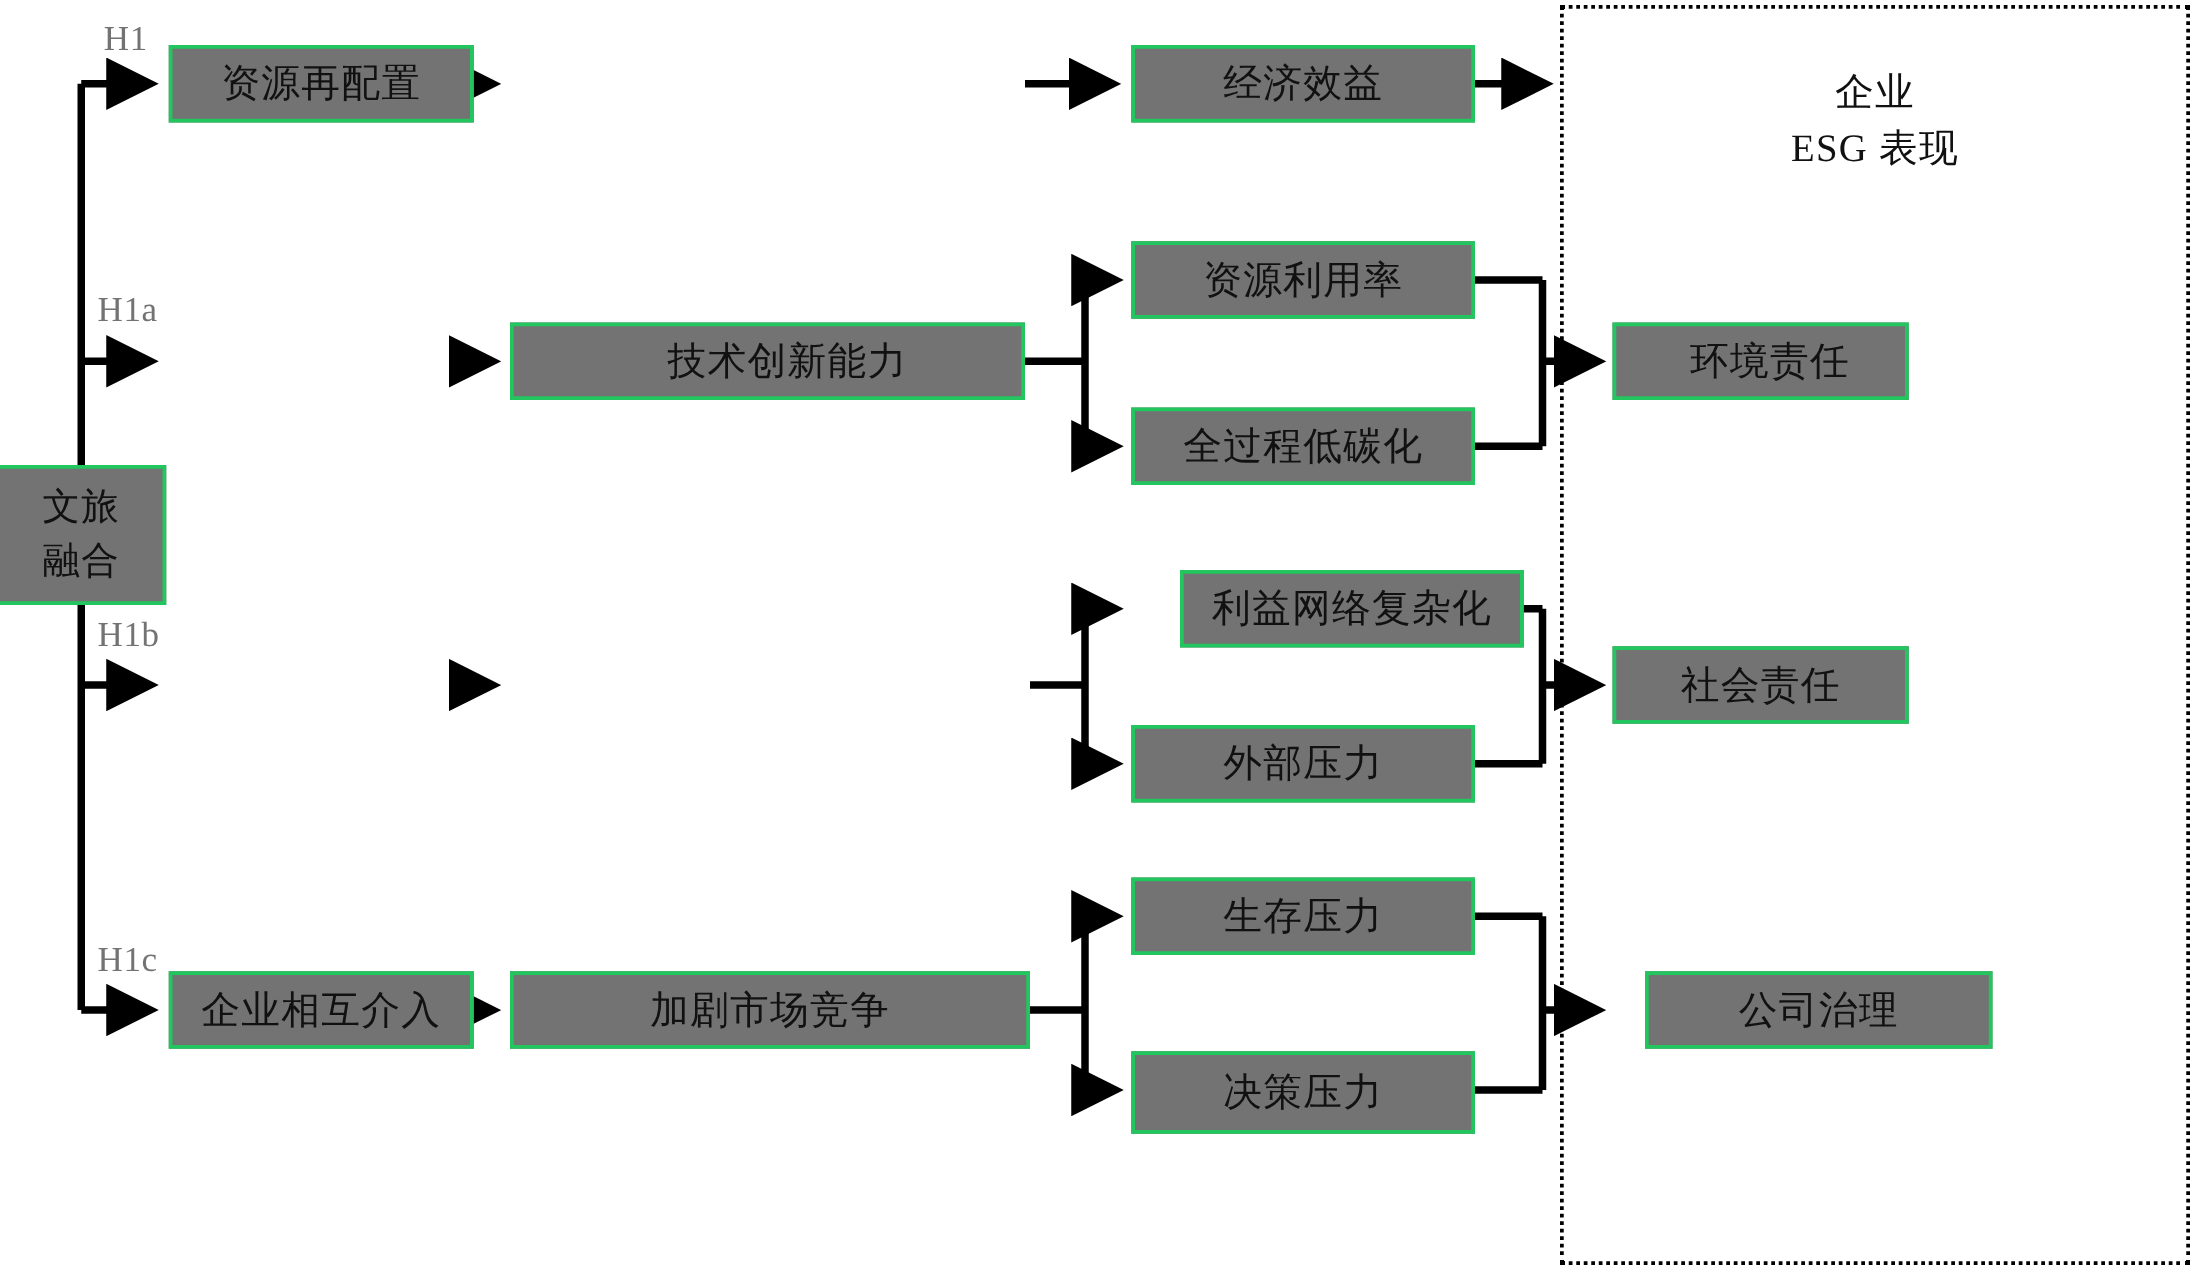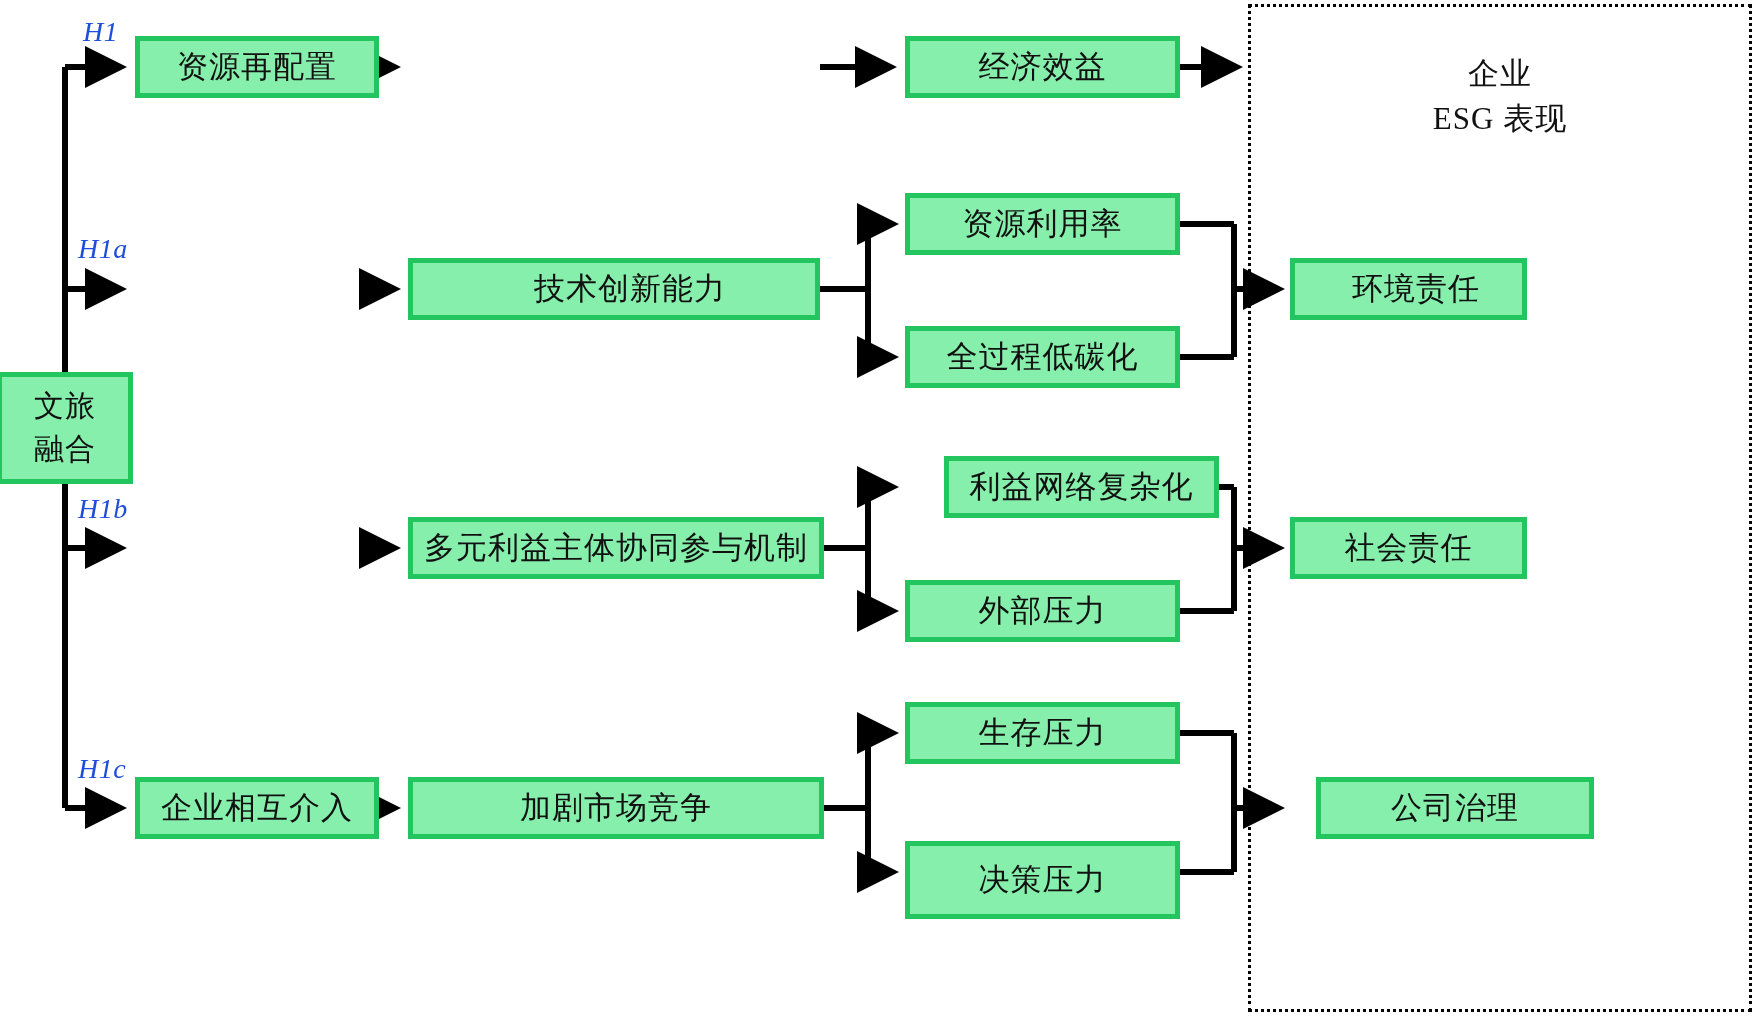--- a/index.html
+++ b/index.html
@@ -22,44 +22,43 @@
   svg.wires {
     position: absolute;
     left: 0;
     top: 0;
     width: 1756px;
     height: 1024px;
   }
   .node {
     position: absolute;
     box-sizing: border-box;
-    border: 5px solid #22c55e;
-    background: #86efac;
+    border: 3px solid #22c55e;
+    background: #737373;
     display: flex;
     align-items: center;
     justify-content: center;
     text-align: center;
     color: #111111;
     font-size: 31px;
     line-height: 1.28;
     letter-spacing: 1px;
     z-index: 3;
   }
   .node.two-line {
     font-size: 30px;
     line-height: 1.42;
   }
   .hyp-label {
     position: absolute;
     font-size: 28px;
-    color: #1d4ed8;
+    color: #737373;
     letter-spacing: 0.5px;
     z-index: 4;
     white-space: nowrap;
-    font-style: italic;
   }
   .esg-region {
     position: absolute;
     box-sizing: border-box;
     border: 3px dotted #000000;
     background: transparent;
     z-index: 1;
   }
   .esg-title {
     position: absolute;
@@ -147,24 +146,23 @@
   <div class="hyp-label" style="left:78px; top:753px;">H1c</div>
 
   <div class="node" style="left:135px; top:36px; width:244px; height:62px;">资源再配置</div>
   <div class="node" style="left:905px; top:36px; width:275px; height:62px;">经济效益</div>
 
   <div class="node" style="left:408px; top:258px; width:412px; height:62px;padding-left:32px;">技术创新能力</div>
   <div class="node" style="left:905px; top:193px; width:275px; height:62px;">资源利用率</div>
   <div class="node" style="left:905px; top:326px; width:275px; height:62px;">全过程低碳化</div>
   <div class="node" style="left:1290px; top:258px; width:237px; height:62px;padding-left:15px;">环境责任</div>
 
-  <div class="node" style="left:408px; top:517px; width:416px; height:62px;">多元利益主体协同参与机制</div>
   <div class="node" style="left:924px; top:456px; width:275px; height:62px;margin-left:20px;">利益网络复杂化</div>
   <div class="node" style="left:905px; top:580px; width:275px; height:62px;">外部压力</div>
   <div class="node" style="left:1290px; top:517px; width:237px; height:62px;">社会责任</div>
 
   <div class="node" style="left:135px; top:777px; width:244px; height:62px;">企业相互介入</div>
   <div class="node" style="left:408px; top:777px; width:416px; height:62px;">加剧市场竞争</div>
   <div class="node" style="left:905px; top:702px; width:275px; height:62px;">生存压力</div>
-  <div class="node" style="left:905px; top:841px; width:275px; height:78px;">决策压力</div>
+  <div class="node" style="left:905px; top:841px; width:275px; height:66px;">决策压力</div>
   <div class="node" style="left:1316px; top:777px; width:278px; height:62px;">公司治理</div>
 
 </div>
 
 </body></html>

